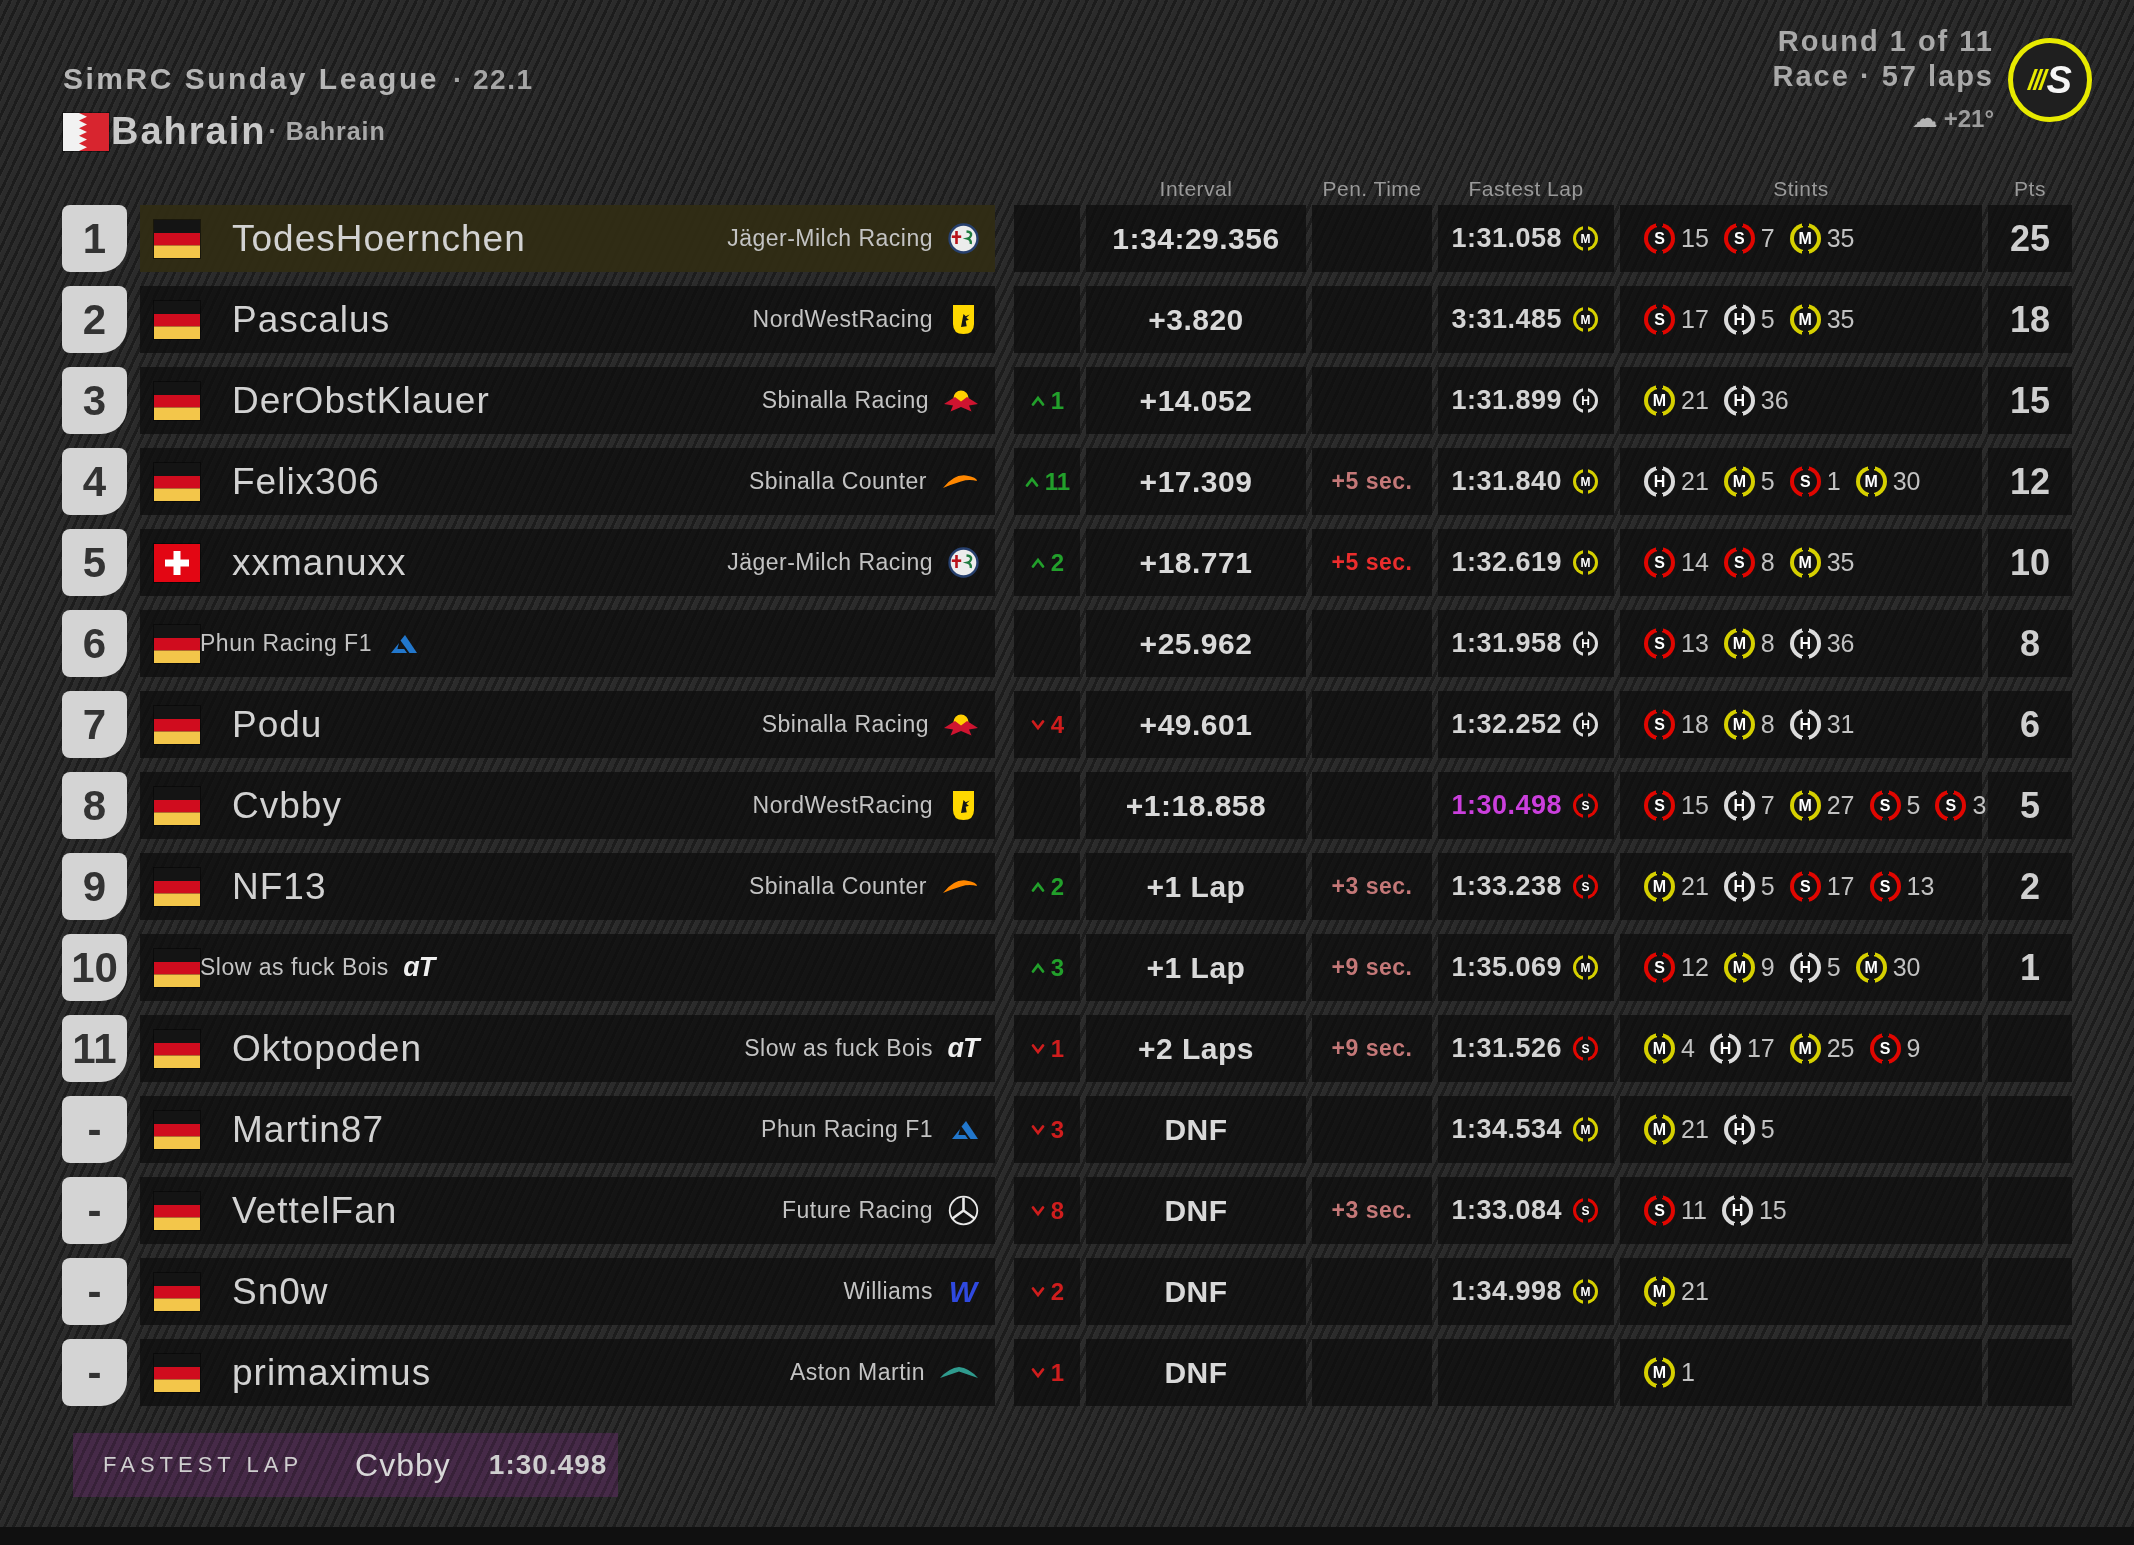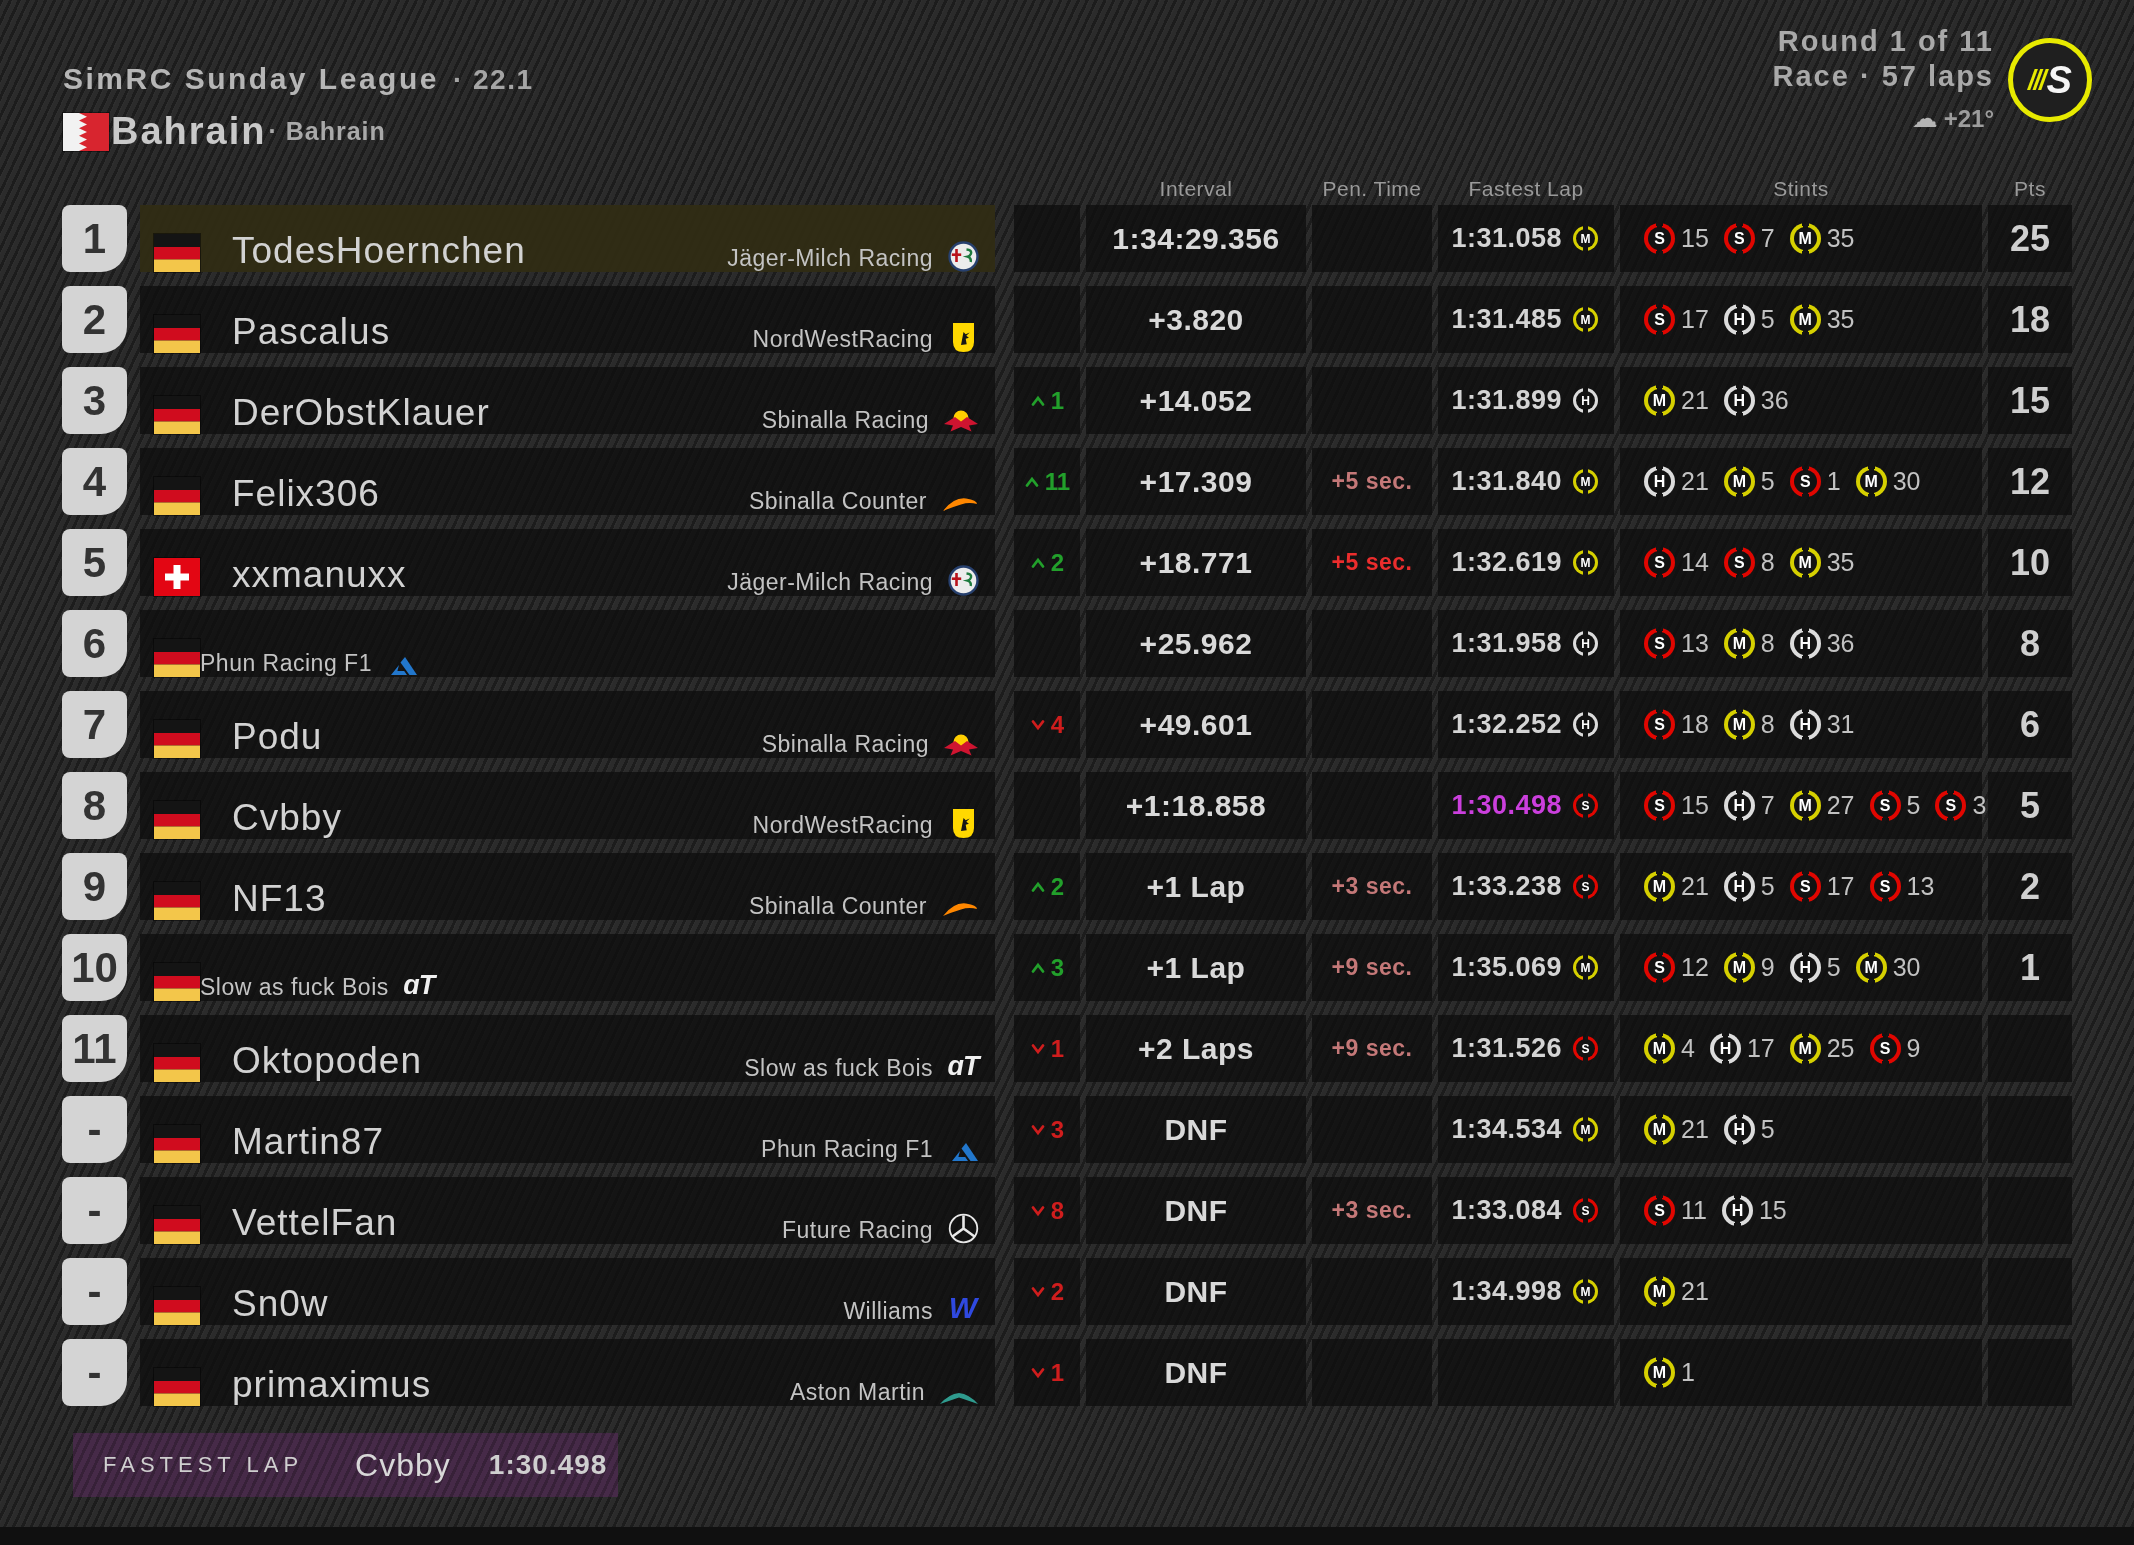--- a/index.html
+++ b/index.html
@@ -38,21 +38,21 @@
   .league-logo .slashes{color:#e7ea00;font-size:27px;font-weight:bold;letter-spacing:-2px;margin-right:2px;}
   .league-logo .s{color:#f5f5f5;font-size:38px;font-weight:bold;}
   
   .colhead{position:absolute;top:176px;height:26px;font-size:21px;color:#9a9a9a;
     display:flex;align-items:center;justify-content:center;letter-spacing:.5px;}
   
   .row{position:absolute;left:0;width:2134px;height:67px;}
   .cell{position:absolute;top:0;height:67px;background:rgba(15,15,15,.8);
     display:flex;align-items:center;box-sizing:border-box;}
   .c-badge{left:62px;width:65px;}
-  .c-name{left:140px;width:855px;align-items:flex-end;}
+  .c-name{left:140px;width:855px;}
   .c-chg{left:1014px;width:66px;justify-content:center;}
   .c-int{left:1086px;width:220px;justify-content:center;}
   .c-pen{left:1312px;width:120px;justify-content:center;}
   .c-fl{left:1438px;width:176px;justify-content:flex-end;padding-right:16px;}
   .c-st{left:1620px;width:362px;padding-left:24px;}
   .c-pts{left:1988px;width:84px;justify-content:center;}
   .cell.c-badge{
     background:#d4d4d4;border-radius:8px 8px 26px 8px;justify-content:center;
     color:#333;font-size:42px;font-weight:bold;
   }
@@ -217,21 +217,21 @@
               <path d="M10 23 l2.5 -13 l2.2 2.2 l4 -1.8 l-3.4 3.4 l2.6 2 l-3.2 1 l1 5.4 Z" fill="#161616"></path>
             </svg>
           </span>
         </div>
         <div class="cell c-chg"></div>
         <div class="cell c-int">
           <span class="int-val">+3.820</span>
         </div>
         <div class="cell c-pen"></div>
         <div class="cell c-fl">
-          <span class="fl-time">1:31.485</span>
+          <span class="fl-time">3:31.485</span>
           <span class="tire small t-M">
             <b>M</b>
           </span>
         </div>
         <div class="cell c-st">
           <span class="stint">
             <span class="tire t-S">
               <b>S</b>
             </span>
             <span class="laps">17</span>

